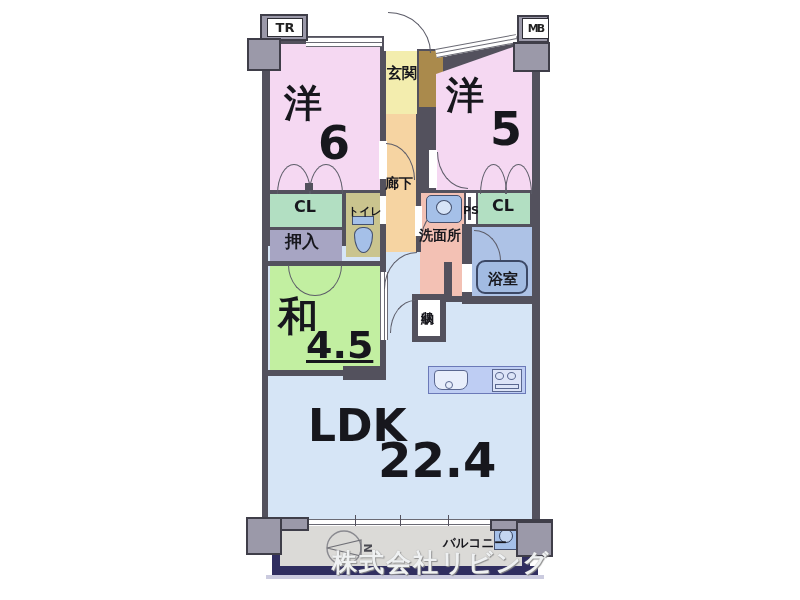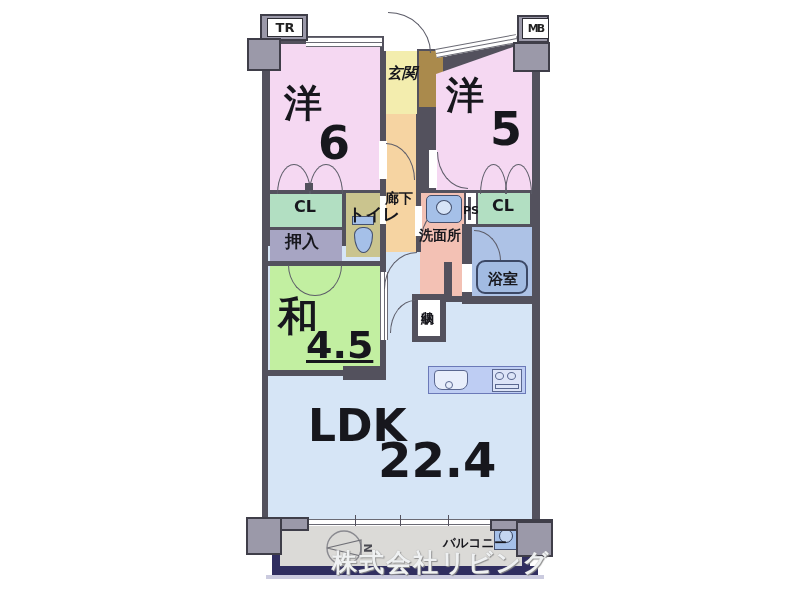--- a/index.html
+++ b/index.html
@@ -136,23 +136,23 @@
   <div class="pillar" style="left:513px;top:42px;width:37px;height:30px;"></div>
   <div class="pillar" style="left:246px;top:517px;width:63px;height:14px;"></div>
   <div class="pillar" style="left:246px;top:517px;width:36px;height:38px;"></div>
   <div class="pillar" style="left:490px;top:519px;width:63px;height:12px;"></div>
   <div class="pillar" style="left:516px;top:521px;width:37px;height:36px;"></div>
 
   <div class="lbl" style="left:284px;top:84px;font-size:38px;">洋</div>
   <div class="lbl" style="left:318px;top:120px;font-size:46px;">6</div>
   <div class="lbl" style="left:446px;top:76px;font-size:38px;">洋</div>
   <div class="lbl" style="left:490px;top:106px;font-size:46px;">5</div>
-  <div class="lbl" style="left:387px;top:66px;font-size:15px;font-style:italic;">玄関</div>
-  <div class="lbl" style="left:385px;top:191px;font-size:14px;text-align:center;">廊下</div>
-  <div class="lbl" style="left:348px;top:206px;font-size:17px;">トイレ</div>
+  <div class="lbl" style="left:387px;top:66px;font-size:15px;">玄関</div>
+  <div class="lbl" style="left:385px;top:176px;font-size:14px;text-align:center;">廊下</div>
+  <div class="lbl" style="left:348px;top:206px;font-size:11px;">トイレ</div>
   <div class="lbl" style="left:294px;top:199px;font-size:16px;">CL</div>
   <div class="lbl" style="left:492px;top:198px;font-size:16px;">CL</div>
   <div class="lbl" style="left:463px;top:205px;font-size:11px;">PS</div>
   <div class="lbl" style="left:285px;top:233px;font-size:17px;">押入</div>
   <div class="lbl" style="left:419px;top:228px;font-size:14px;">洗面所</div>
   <div class="lbl" style="left:488px;top:272px;font-size:15px;">浴室</div>
   <div class="lbl" style="left:278px;top:296px;font-size:40px;">和</div>
   <div class="lbl" style="left:306px;top:326px;font-size:38px;text-decoration:underline;">4.5</div>
   <div class="lbl vert" style="left:421px;top:301px;font-size:13px;">収納</div>
   <div class="lbl" style="left:308px;top:404px;font-size:44px;">LDK</div>

